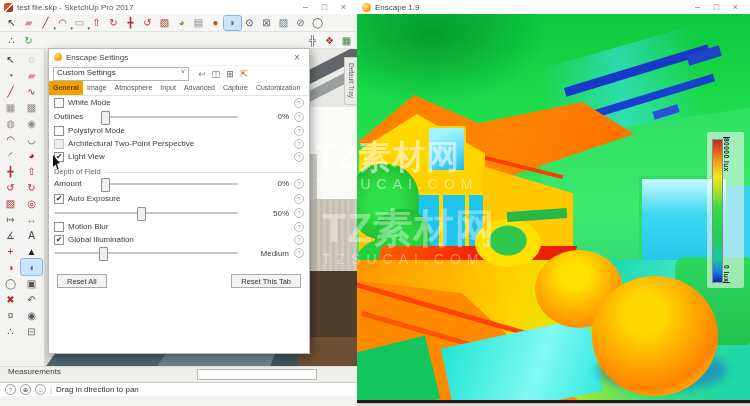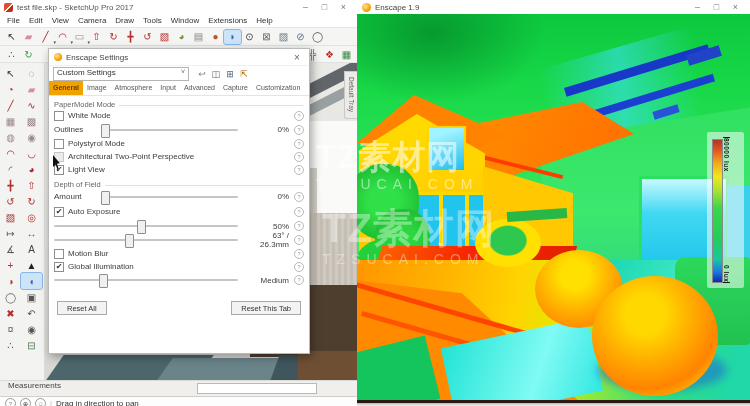--- a/index.html
+++ b/index.html
@@ -95,31 +95,20 @@
   <div class="su-window r">
     <div class="su-titlebar">
       <span class="su-logo"></span>
       <span>test file.skp - SketchUp Pro 2017</span>
       <span class="wcs">
           <span class="">–</span>
           <span class="">□</span>
           <span class="">×</span>
         </span>
     </div>
-    <div class="su-menubar">
-        <span class="menu-item">File</span>
-        <span class="menu-item">Edit</span>
-        <span class="menu-item">View</span>
-        <span class="menu-item">Camera</span>
-        <span class="menu-item">Draw</span>
-        <span class="menu-item">Tools</span>
-        <span class="menu-item">Window</span>
-        <span class="menu-item">Extensions</span>
-        <span class="menu-item">Help</span>
-      </div>
     <div class="su-toolbar1">
         <span class="tbi" style="color: rgb(26, 26, 26);">↖</span>
         <span class="tbi" style="color: rgb(216, 140, 160);">▰</span>
         <span class="tbi" style="color: rgb(160, 40, 40);">╱<i class="dd">▾</i></span>
         <span class="tbi" style="color: rgb(160, 40, 40);">◠<i class="dd">▾</i></span>
         <span class="tbi" style="color: rgb(138, 138, 138);">▭<i class="dd">▾</i></span>
         <span class="tbi" style="color: rgb(176, 48, 48);">⇧</span>
         <span class="tbi" style="color: rgb(176, 48, 48);">↻</span>
         <span class="tbi" style="color: rgb(176, 48, 48);">╋</span>
         <span class="tbi" style="color: rgb(176, 48, 48);">↺</span>
@@ -290,24 +279,20 @@
         <span class="tab active">General</span>
         <span class="tab">Image</span>
         <span class="tab">Atmosphere</span>
         <span class="tab">Input</span>
         <span class="tab">Advanced</span>
         <span class="tab">Capture</span>
         <span class="tab">Customization</span>
       </div>
     <div class="dlg-body">
 
-      <div class="grp">
-          <span>PaperModel Mode</span>
-          <i class="hair"></i>
-        </div>
       <div class="chk-row">
         <span class="cb"></span>
         <span>White Mode</span>
         <span class="help">?</span>
       </div>
       <div class="sld-row">
         <span class="lbl">Outlines</span>
         <div class="track">
             <span class="thumb" style="left: 2%;"></span>
           </div>
@@ -353,27 +338,20 @@
       </div>
 
       <div class="sld-row" style="height:14px;">
         <div class="track">
             <span class="thumb" style="left: 47%;"></span>
           </div>
         <span class="val">50%</span>
         <span class="help">?</span>
       </div>
 
-      <div class="sld-row" style="height:14px;">
-        <div class="track">
-            <span class="thumb" style="left: 40%;"></span>
-          </div>
-        <span class="val">63° / 26.3mm</span>
-        <span class="help">?</span>
-      </div>
 
       <div class="chk-row">
         <span class="cb"></span>
         <span>Motion Blur</span>
         <span class="help">?</span>
       </div>
       <div class="chk-row">
         <span class="cb">
             <i class="ck">✔</i>
           </span>

